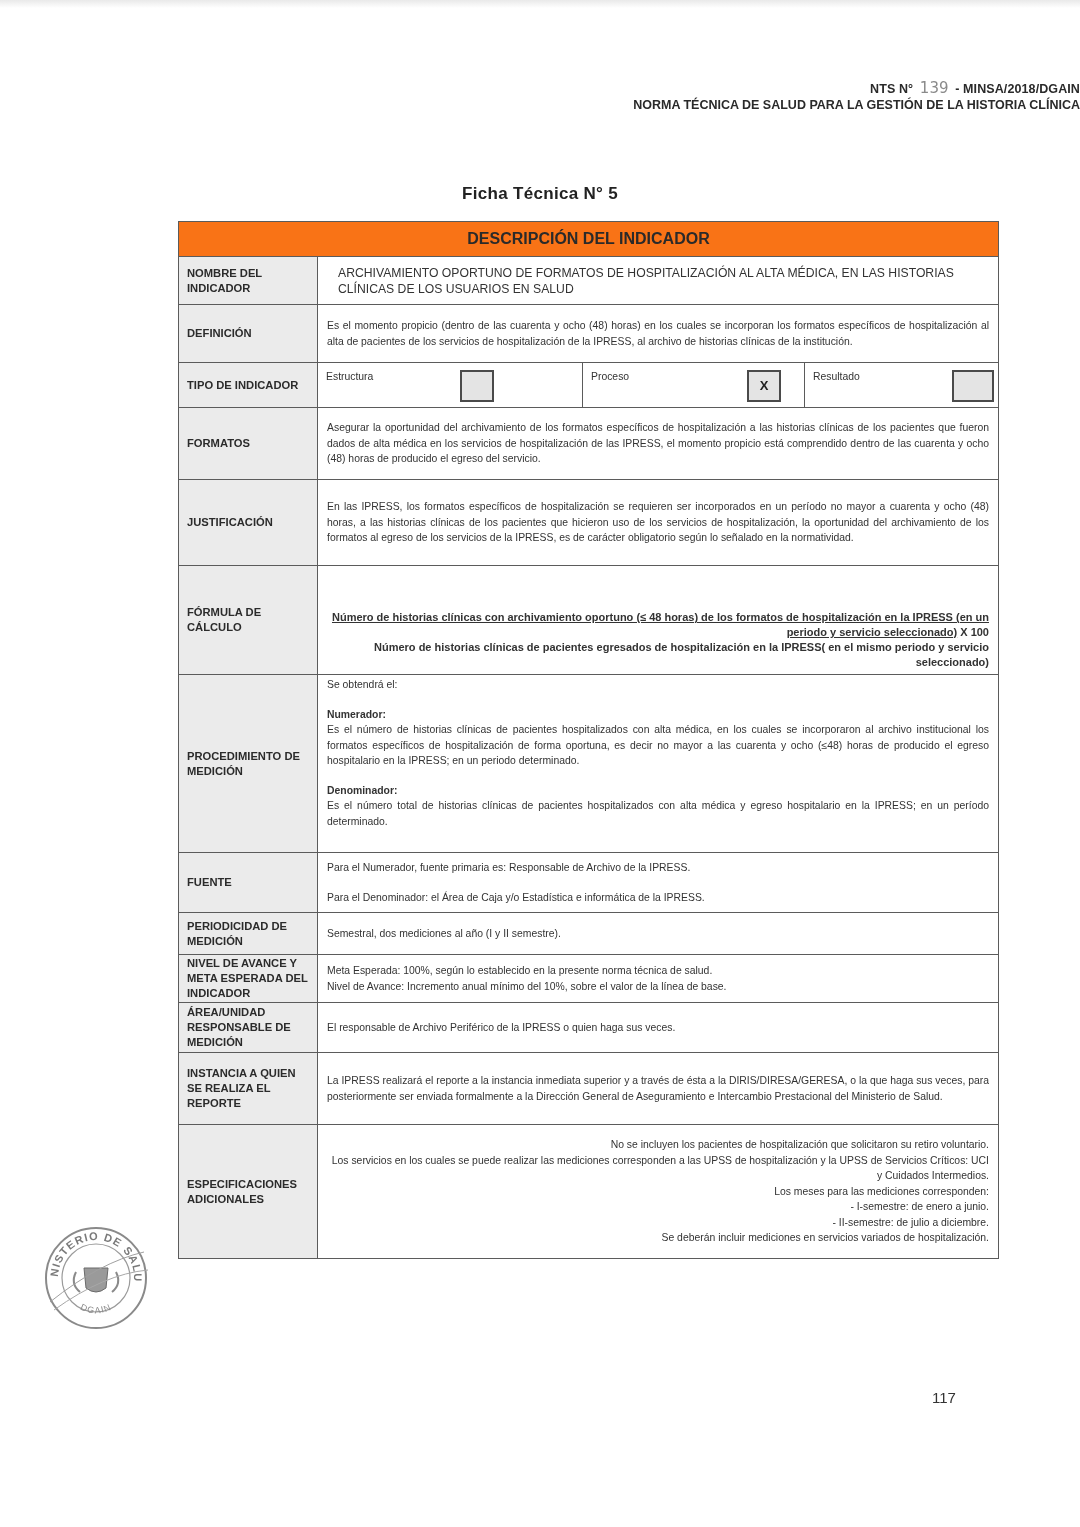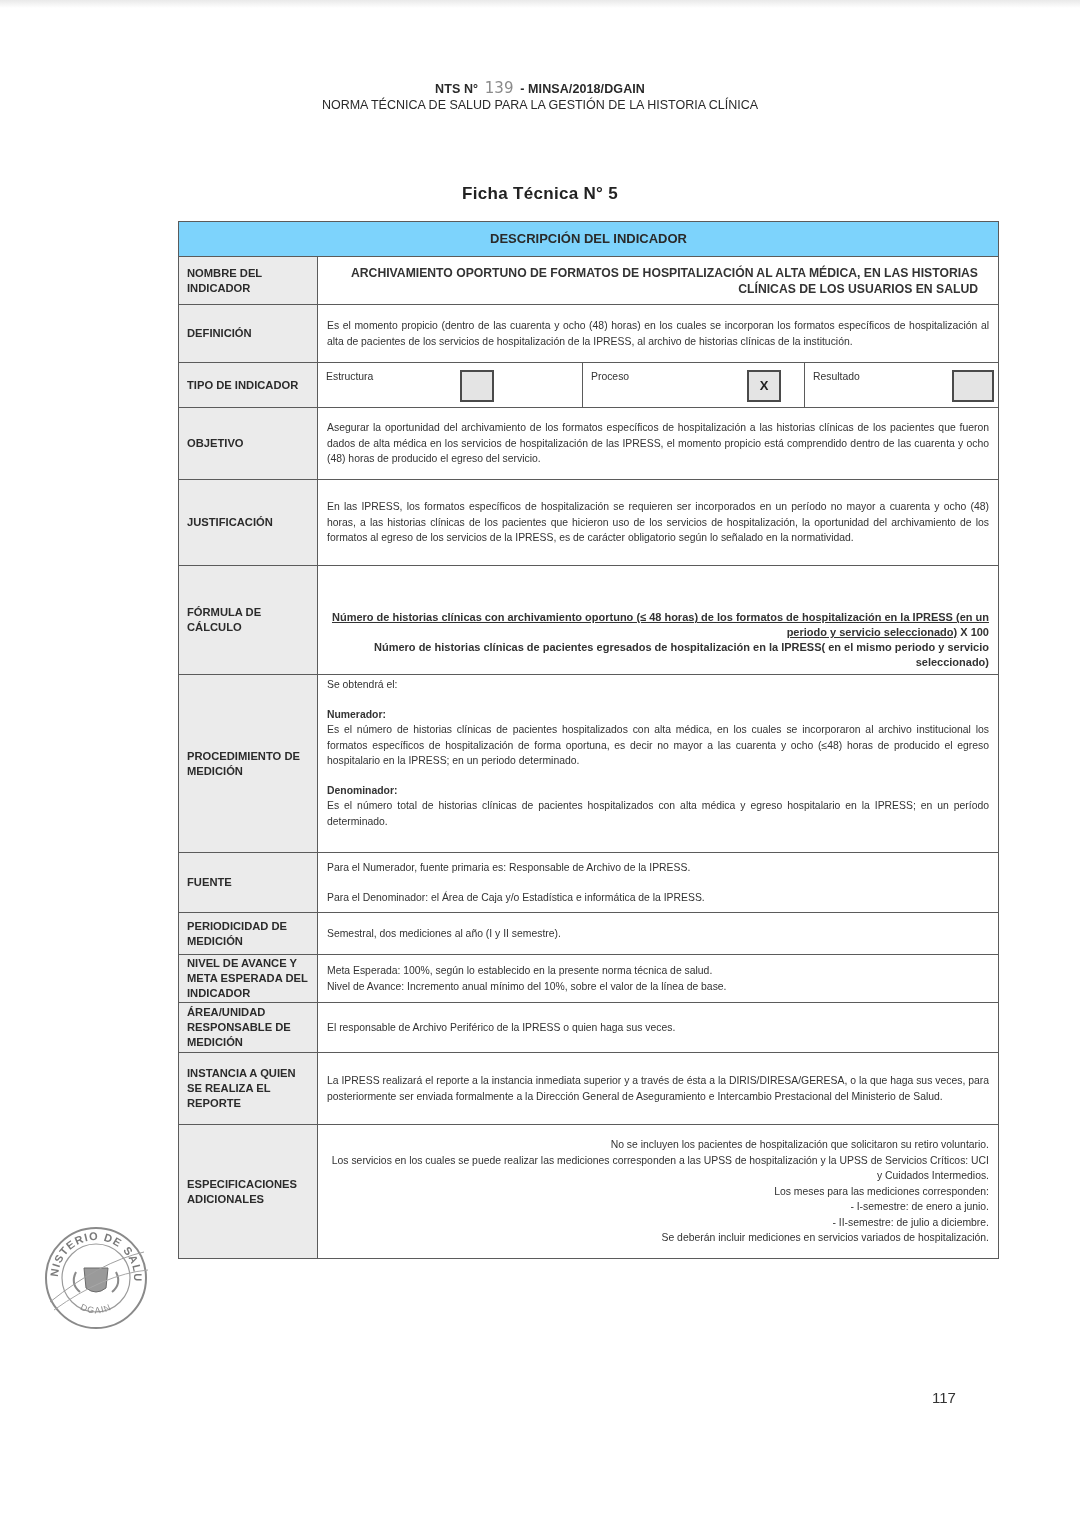--- a/index.html
+++ b/index.html
@@ -1,35 +1,35 @@
 <!DOCTYPE html>
 <html><head>
 <meta charset="utf-8">
 <style>
   html, body { margin:0; padding:0; }
   body {
     width:1080px; height:1527px; background:#ffffff; position:relative; overflow:hidden;
     font-family:"Liberation Sans", sans-serif; color:#2a2a2a;
   }
   .page-edge { position:absolute; left:0; top:0; width:1080px; height:8px; background:linear-gradient(#e9e9e9,#ffffff); }
-  .doc-header { position:absolute; left:0; top:80px; width:1080px; text-align:center; }
+  .doc-header { position:absolute; left:0; top:80px; width:1080px; text-align:right; }
   .doc-header .line1 { font-size:12.5px; font-weight:bold; letter-spacing:0.1px; line-height:16px; }
   .doc-header .line1 .hand { font-family:"DejaVu Sans", sans-serif; font-weight:normal; color:#8a8a8a; font-size:15px; margin:0 3px; }
-  .doc-header .line2 { font-size:12.5px; font-weight:normal; line-height:17px; }
+  .doc-header .line2 { font-size:12.5px; font-weight:bold; line-height:17px; }
   .ficha-title { position:absolute; left:0; top:184px; width:1080px; text-align:center; font-size:17px; font-weight:bold; letter-spacing:0.3px; color:#222; }
 
   table.ficha {
     position:absolute; left:178px; top:221px; width:821px; border-collapse:collapse;
     font-size:10.4px; line-height:15.5px;
   }
   table.ficha td { border:1.6px solid #5b5b5b; vertical-align:middle; }
-  td.banner { background:#7dd3fc; text-align:center; font-weight:bold; font-size:13px; height:32px; }
+  td.banner { background:#f97316; text-align:center; font-weight:bold; font-size:16px; height:32px; }
   td.lbl { background:#ebebeb; width:124px; padding:0 6px 0 8px; font-weight:bold; font-size:11.2px; line-height:15px; color:#2b2b2b;margin-left:12px; }
   td.val { padding:4px 9px 4px 9px; color:#333; text-align:justify; }
-  td.val.center-bold { text-align:right; font-weight:bold; font-size:12.2px; line-height:16px; padding:6px 20px; }
+  td.val.center-bold { text-align:left; font-weight:normal; font-size:12.2px; line-height:16px; padding:6px 20px; }
   .tipo-wrap { display:flex; height:44px; margin:-4px -9px; }
   .tipo-cell { flex:1; position:relative; border-right:1.6px solid #5b5b5b; padding:6px 8px; }
   .tipo-cell:last-child { border-right:none; }
   .tipo-cell:nth-child(1){ flex:0 0 248px; }
   .tipo-cell:nth-child(2){ flex:0 0 205px; }
   .chk {
     position:absolute; top:7px; width:30px; height:28px; border:2px solid #4a4a4a; background:#e4e4e4;
     display:flex; align-items:center; justify-content:center; font-weight:bold; font-size:13px; color:#222;
   }
   .formula { text-align:right; font-weight:bold; font-size:11px; line-height:15px;margin-top:40px; }
@@ -82,21 +82,21 @@
           <span class="chk" style="left:164px">X</span>
         </div>
         <div class="tipo-cell">
           <span>Resultado</span>
           <span class="chk" style="right:4px;width:38px"></span>
         </div>
       </div>
     </td>
   </tr>
   <tr style="height:72px">
-    <td class="lbl">OBJETIVO</td>
+    <td class="lbl">FORMATOS</td>
     <td class="val">Asegurar la oportunidad del archivamiento de los formatos específicos de hospitalización a las historias clínicas de los pacientes que fueron dados de alta médica en los servicios de hospitalización de las IPRESS, el momento propicio está comprendido dentro de las cuarenta y ocho (48) horas de producido el egreso del servicio.</td>
   </tr>
   <tr style="height:86px">
     <td class="lbl">JUSTIFICACIÓN</td>
     <td class="val">En las IPRESS, los formatos específicos de hospitalización se requieren ser incorporados en un período no mayor a cuarenta y ocho (48) horas, a las historias clínicas de los pacientes que hicieron uso de los servicios de hospitalización, la oportunidad del archivamiento de los formatos al egreso de los servicios de la IPRESS, es de carácter obligatorio según lo señalado en la normatividad.</td>
   </tr>
   <tr style="height:78px">
     <td class="lbl">FÓRMULA DE CÁLCULO</td>
     <td class="val">
       <div class="formula">

